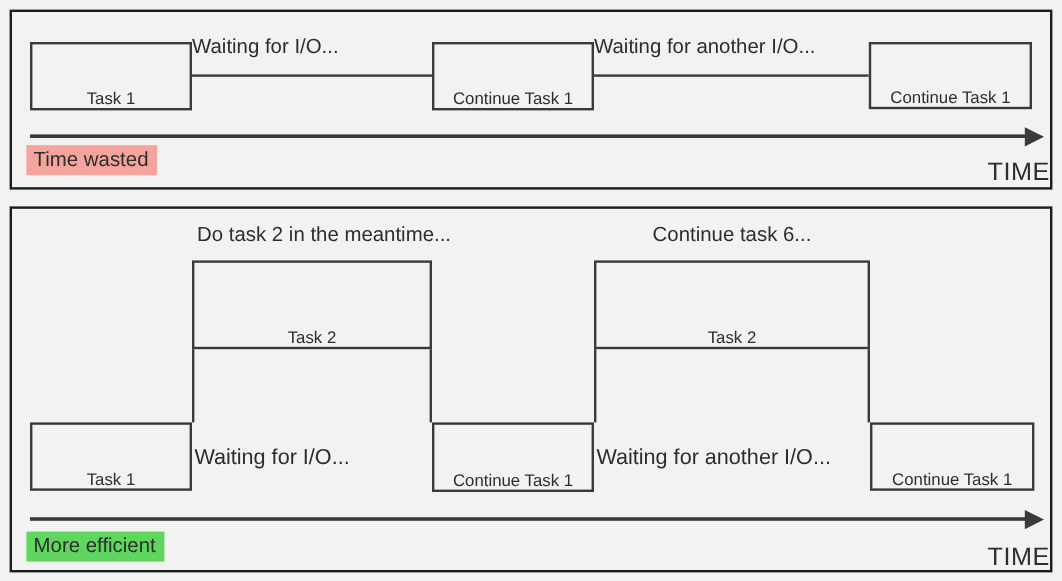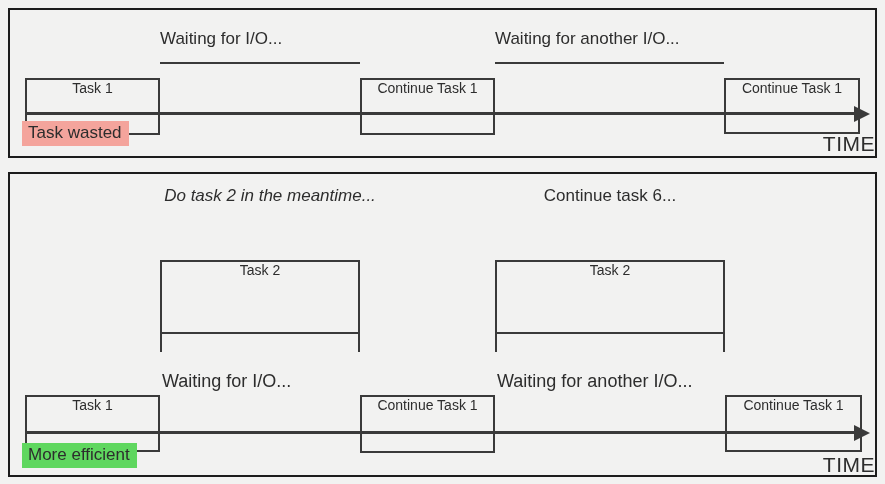--- a/index.html
+++ b/index.html
@@ -24,25 +24,24 @@
     position: absolute;
     border: 2px solid var(--panel-border);
     background: var(--background);
   }
   #panel-top    { left: 8px; top: 8px;   width: 869px; height: 150px; }
   #panel-bottom { left: 8px; top: 172px; width: 869px; height: 305px; }
 
   .task-box {
     position: absolute;
     border: 2px solid var(--box-border);
-    display: flex; align-items: flex-start; justify-content: center;
+    display: flex; align-items: flex-end; justify-content: center;
     font-size: 14px;
     background: var(--background);
     text-align: center;
-    margin-top: 43px;
   }
   .hline { position: absolute; height: 2px; background: var(--line); }
   .vline { position: absolute; width: 2px;  background: var(--line); }
 
   .wait-label {
     position: absolute;
     font-size: 17px;
     white-space: nowrap;
   }
   .wait-label.big { font-size: 18px; }
@@ -103,28 +102,28 @@
 
     <div class="wait-label" style="left:485px; top:19px; width:230px;">Waiting for another I/O...</div>
 
     <div class="task-box" style="left:714px; top:25px; width:136px; height:56px;">
       <span>Continue Task 1</span>
     </div>
 
     <div class="arrow-line" style="left:15px; top:102px; width:831px;"></div>
     <div class="arrow-head" style="left:844px; top:96px;"></div>
 
-    <div class="highlight-label red" style="left:12px; top:111px;">Task wasted</div>
+    <div class="highlight-label red" style="left:12px; top:111px;">Time wasted</div>
 
     <div class="time-label" style="top:122px;">TIME</div>
   </div>
 
   <div class="panel" id="panel-bottom">
 
-    <div class="top-caption" style="left:110px; top:12px; width:300px;font-style:italic;">Do task 2 in the meantime...</div>
+    <div class="top-caption" style="left:110px; top:12px; width:300px;">Do task 2 in the meantime...</div>
 
     <div class="top-caption" style="left:450px; top:12px; width:300px;">Continue task 6...</div>
 
     <div class="task-box" style="left:150px; top:43px; width:200px; height:74px;">
       <span>Task 2</span>
     </div>
 
     <div class="task-box" style="left:485px; top:43px; width:230px; height:74px;">
       <span>Task 2</span>
     </div>

